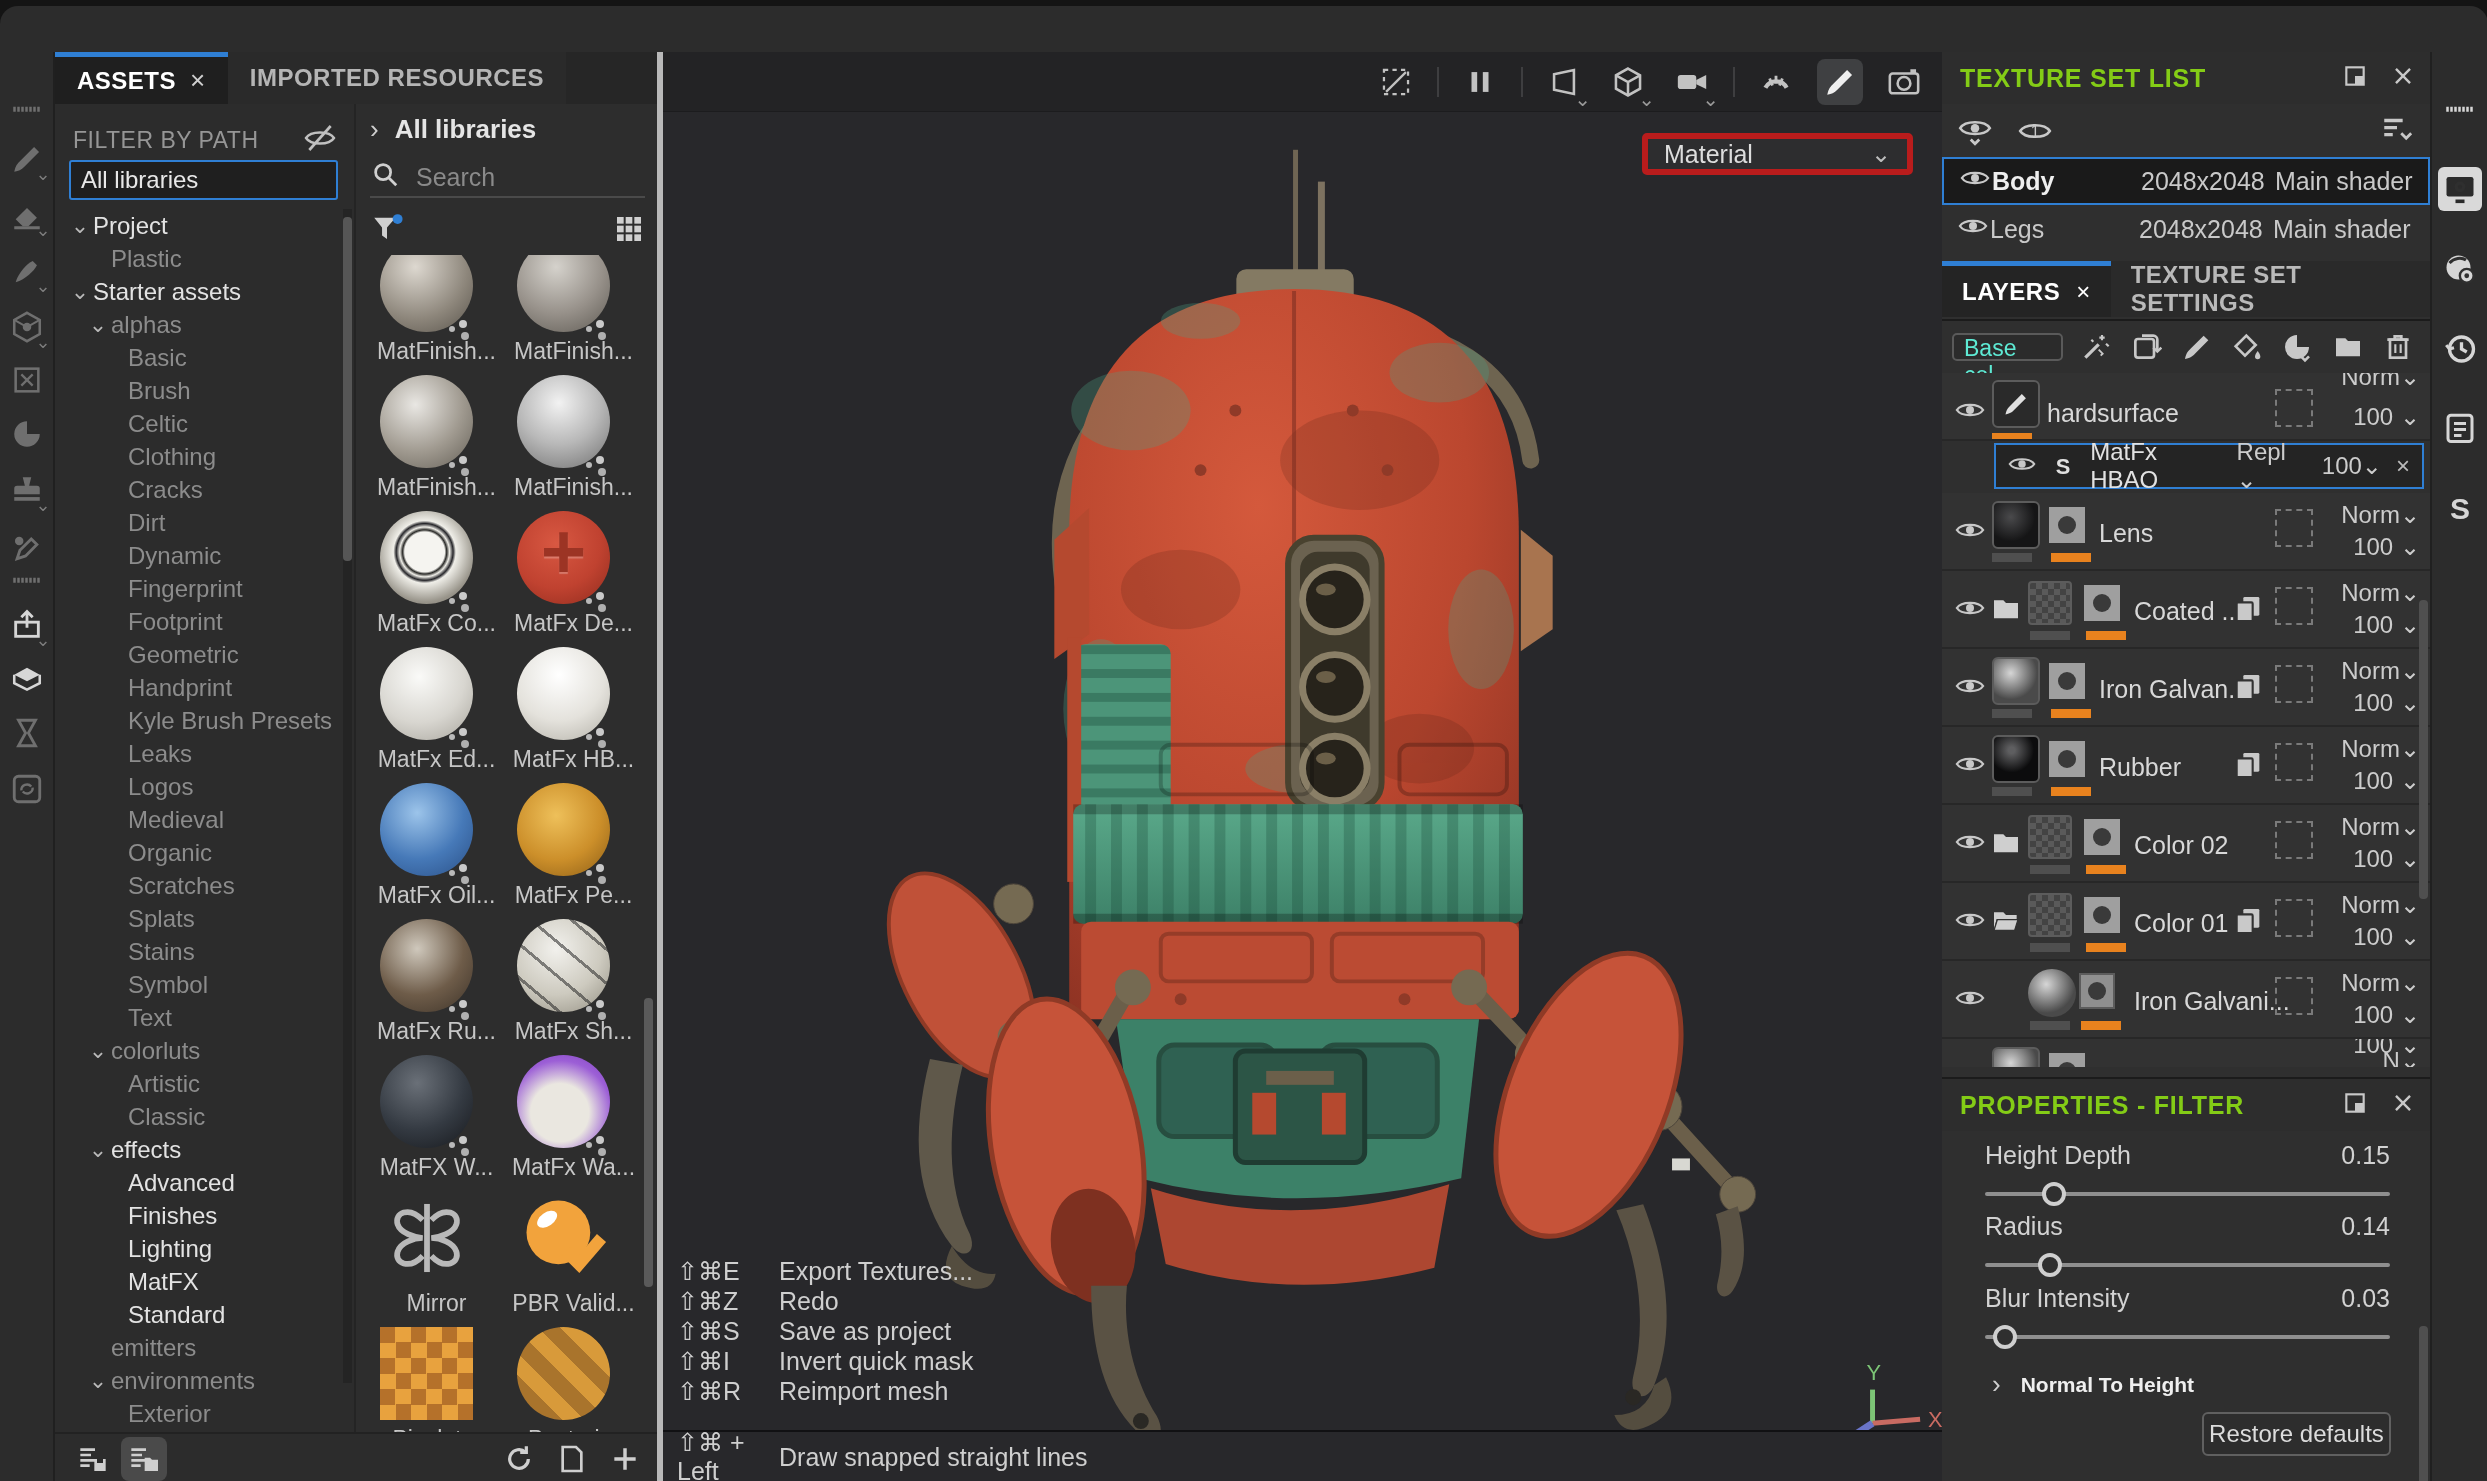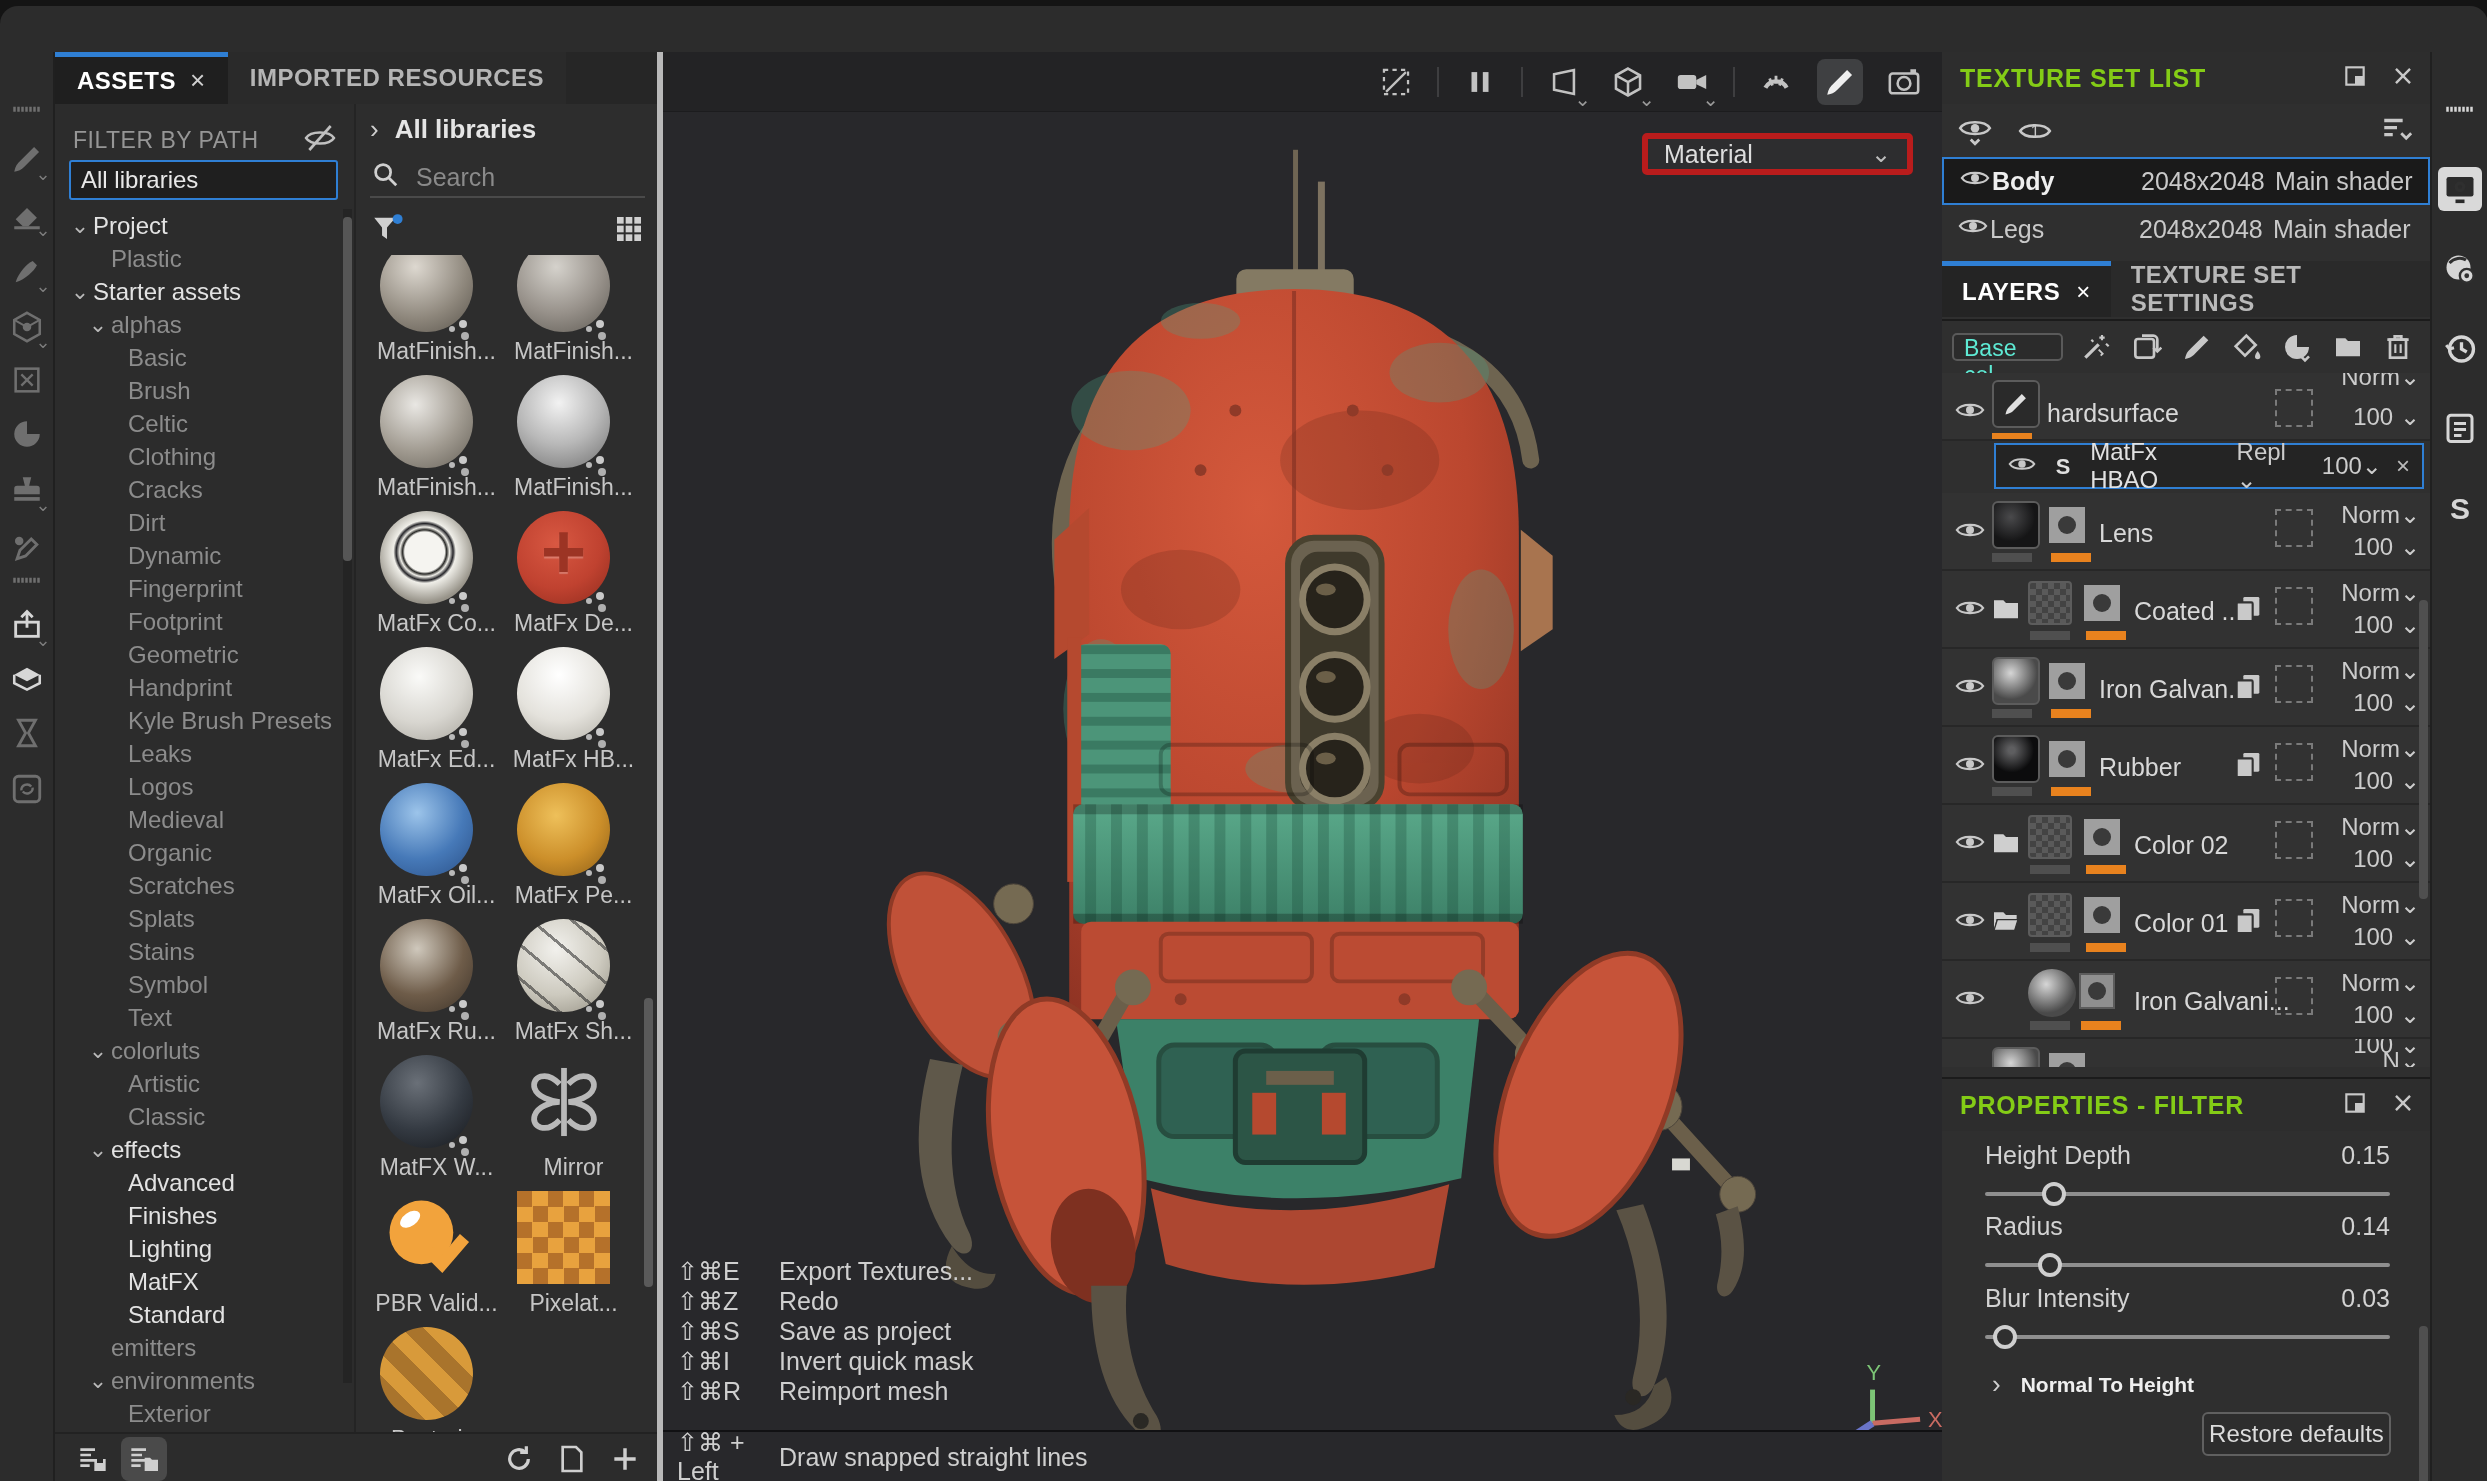--- a/index.html
+++ b/index.html
@@ -571,20 +571,26 @@
                   </div>
                   <div class="asset-label">MatFx Sh...</div>
                 </div>
                 <div class="asset-cell">
                   <div class="asset-thumb k-dark">
                     <span class="badge"></span>
                   </div>
                   <div class="asset-label">MatFX W...</div>
                 </div>
                 <div class="asset-cell">
+                  <div class="asset-thumb k-purple">
+                    <span class="badge"></span>
+                  </div>
+                  <div class="asset-label">MatFx Wa...</div>
+                </div>
+                <div class="asset-cell">
                   <div class="asset-thumb k-icon">
                     <span class="icn" style="width:86px;height:86px;">
                       <svg viewBox="0 0 24 24">
                         <line x1="12" y1="2.5" x2="12" y2="21.5" stroke="currentColor" stroke-width="1.6"></line>
                         <path d="M10.8 7C7 3 2.8 5 3.8 8.2c.8 2.4 4.6 3.6 7 3.8-2.4 0-6.2 1.2-7 3.8-1 3.2 3.2 5.2 7 1.2" fill="none" stroke="currentColor" stroke-width="1.6"></path>
                         <path d="M13.2 7c3.8-4 8-2 7 1.2-.8 2.4-4.6 3.6-7 3.8 2.4 0 6.2 1.2 7 3.8 1 3.2-3.2 5.2-7 1.2" fill="none" stroke="currentColor" stroke-width="1.6"></path>
                       </svg>
                     </span>
                   </div>
                   <div class="asset-label">Mirror</div>

